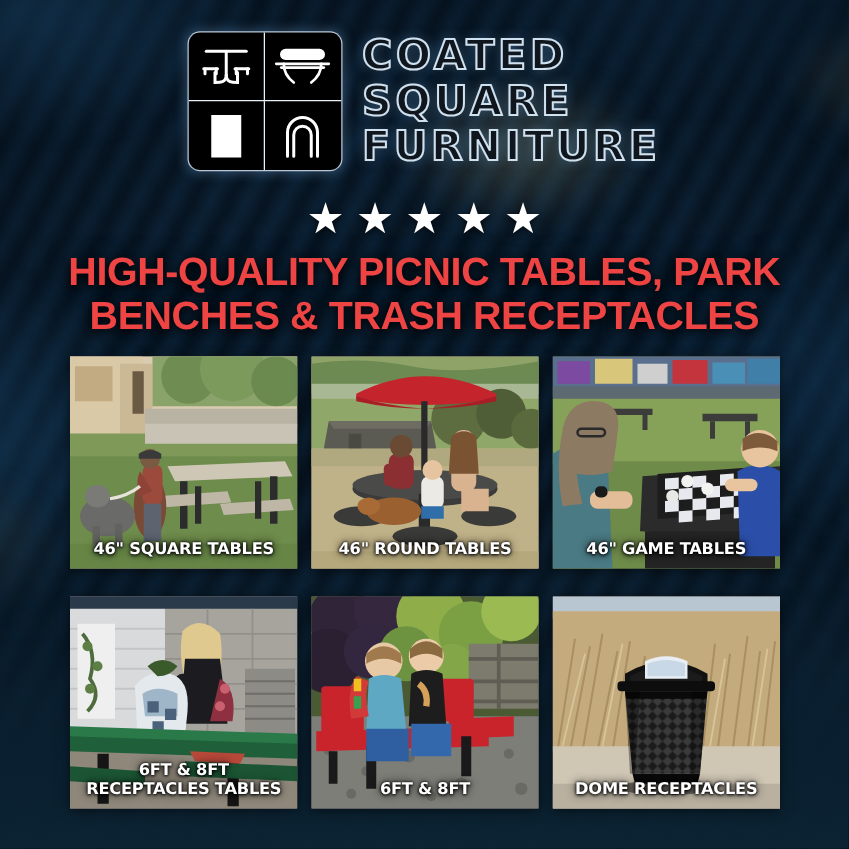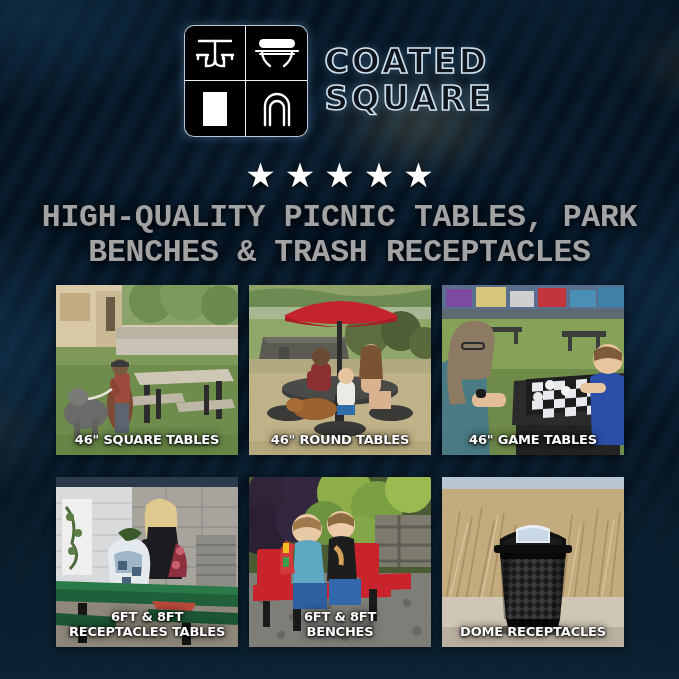--- a/index.html
+++ b/index.html
@@ -90,22 +90,22 @@
     position:absolute; left:0; right:0; top:158px;
     display:flex; justify-content:center; gap:9px;
     color:#fff; font-size:34px; line-height:1;
     text-shadow:0 2px 5px rgba(0,0,0,.75);
   }
 
   
   .headline {
     position:absolute; left:38px; right:38px; top:200px;
     text-align:center;
-    color:#a3a3a3;
-    font-family:Liberation Mono, monospace;
+    color:#ef4444;
+    font-family:Liberation Sans, sans-serif;
     font-weight:700;
     font-size:31.5px;
     line-height:1.12;
     letter-spacing:-.3px;
     text-shadow:0 2px 7px rgba(0,0,0,.85), 0 0 18px rgba(0,0,0,.6);
   }
   .headline .l2 { display:block; }
 
   
   .grid {
@@ -180,20 +180,21 @@
         <svg width="42" height="42" viewBox="0 0 42 42" fill="none" stroke="#fff" stroke-width="2.4" stroke-linecap="round">
           <path d="M9 37 L9 18 A12 12 0 0 1 33 18 L33 37"></path>
           <path d="M14 37 L14 20 A7 7 0 0 1 28 20 L28 37"></path>
         </svg>
       </div>
     </div>
 
     <div class="wordmark">
       <div class="wm">COATED</div>
       <div class="wm">SQUARE</div>
+      <div class="wm">FURNITURE</div>
     </div>
   </div>
 
   <div class="stars">
     <span>★</span>
     <span>★</span>
     <span>★</span>
     <span>★</span>
     <span>★</span>
   </div>
@@ -510,21 +511,20 @@
             <circle cx="92" cy="48" r="14" fill="#ebcba8"></circle>
             <path d="M79 42 Q92 30 105 42 L105 50 Q92 42 79 50Z" fill="#8c6a40"></path>
             <path d="M80 62 Q92 56 105 62 L108 104 L78 104Z" fill="#1d1d1d"></path>
             <rect x="80" y="102" width="32" height="26" fill="#3468ac"></rect>
             <path d="M86 70 Q94 76 92 88" stroke="#d4a05a" stroke-width="5" fill="none"></path>
           </g>
         </svg>
       </div>
       <div class="cap">
         <span class="ln">6FT &amp; 8FT</span>
-        <span class="ln">BENCHES</span>
       </div>
     </div>
 
     <div class="tile">
       <div class="scene">
         <svg width="182" height="170" viewBox="0 0 182 170" preserveAspectRatio="none">
           <defs>
             <pattern id="mesh6" width="8" height="8" patternUnits="userSpaceOnUse">
               <rect width="8" height="8" fill="#1b1b1b"></rect>
               <path d="M4 0 L8 4 L4 8 L0 4Z" fill="#3a3a3a"></path>

